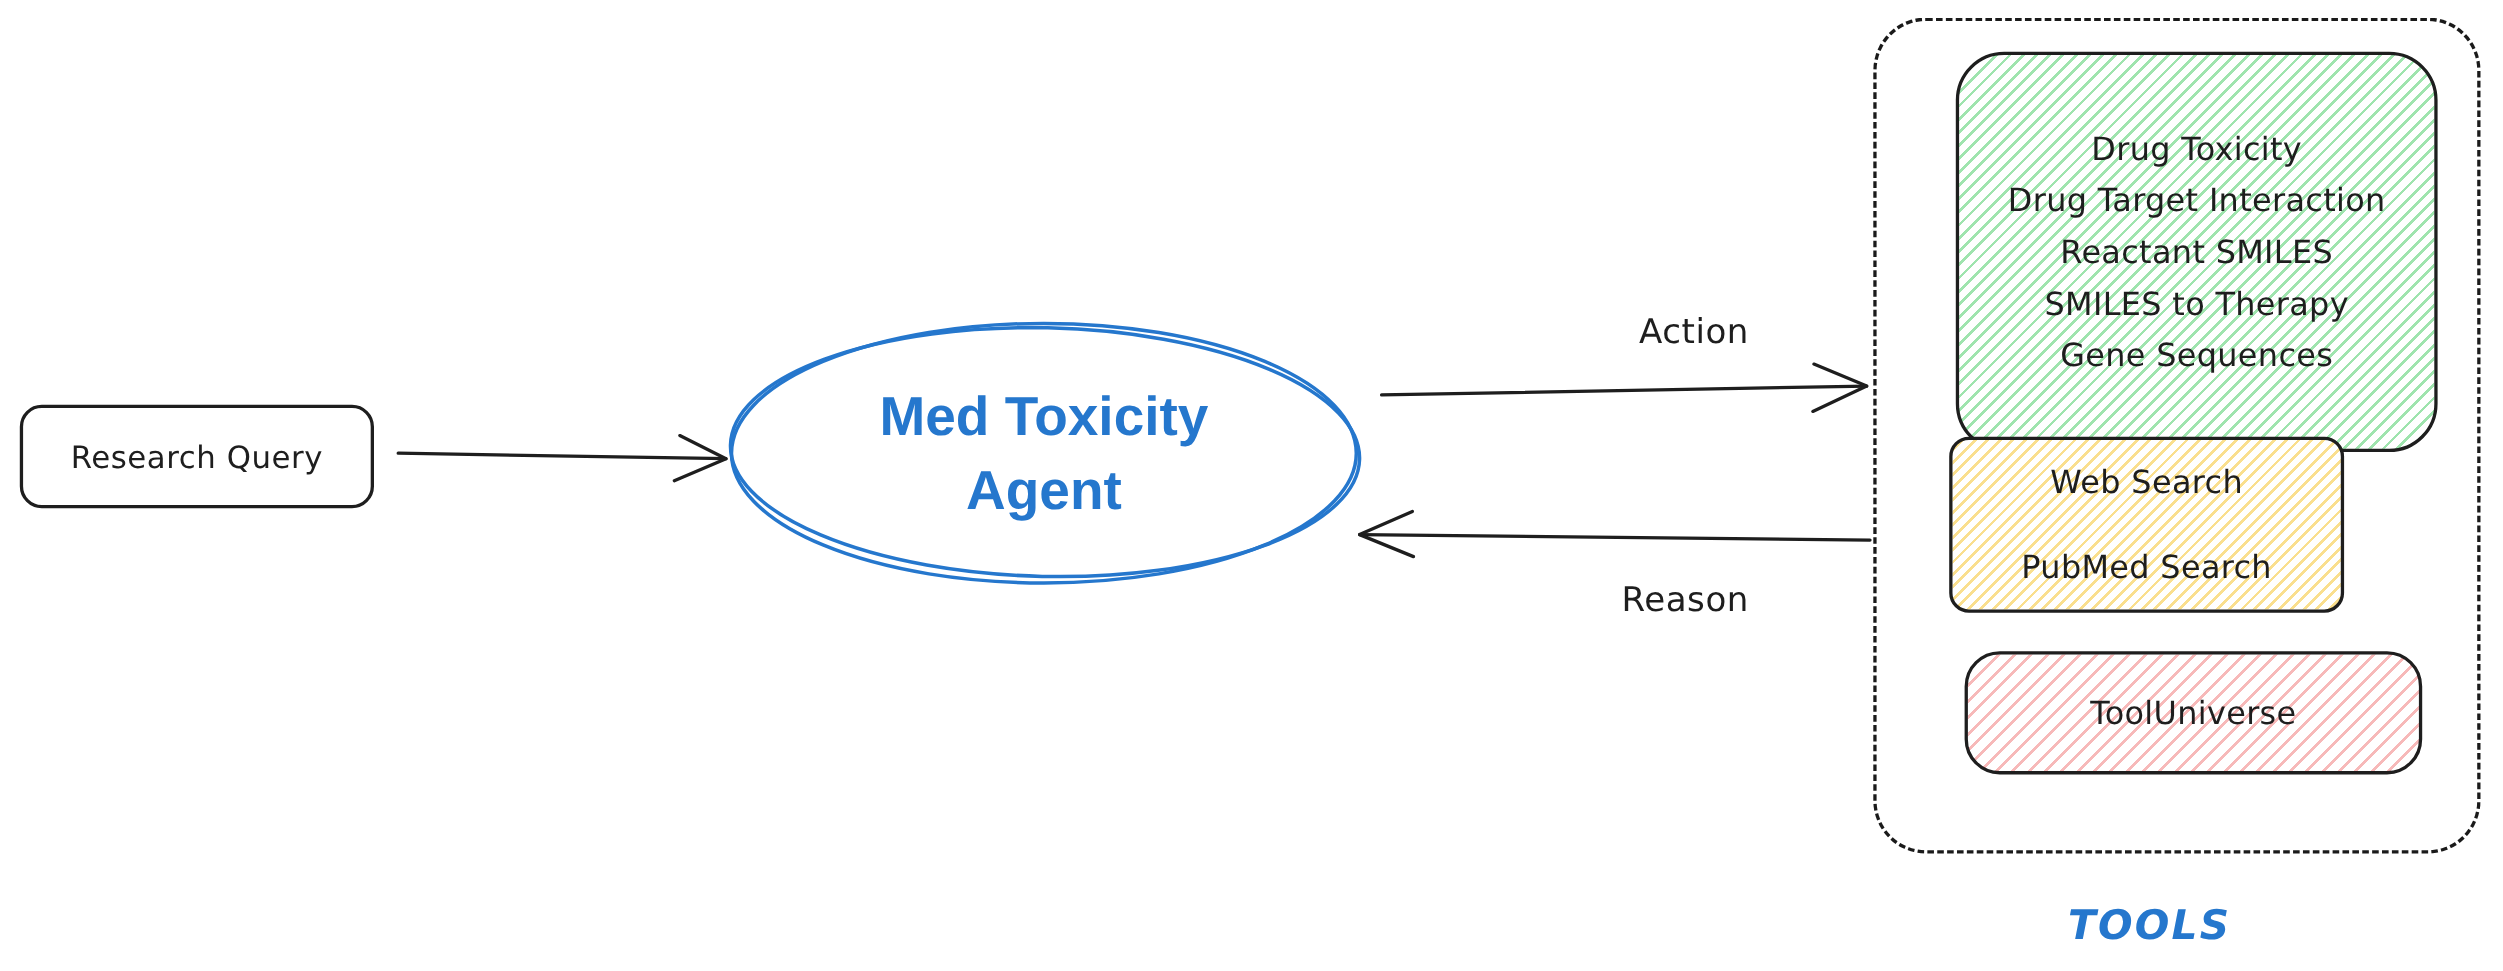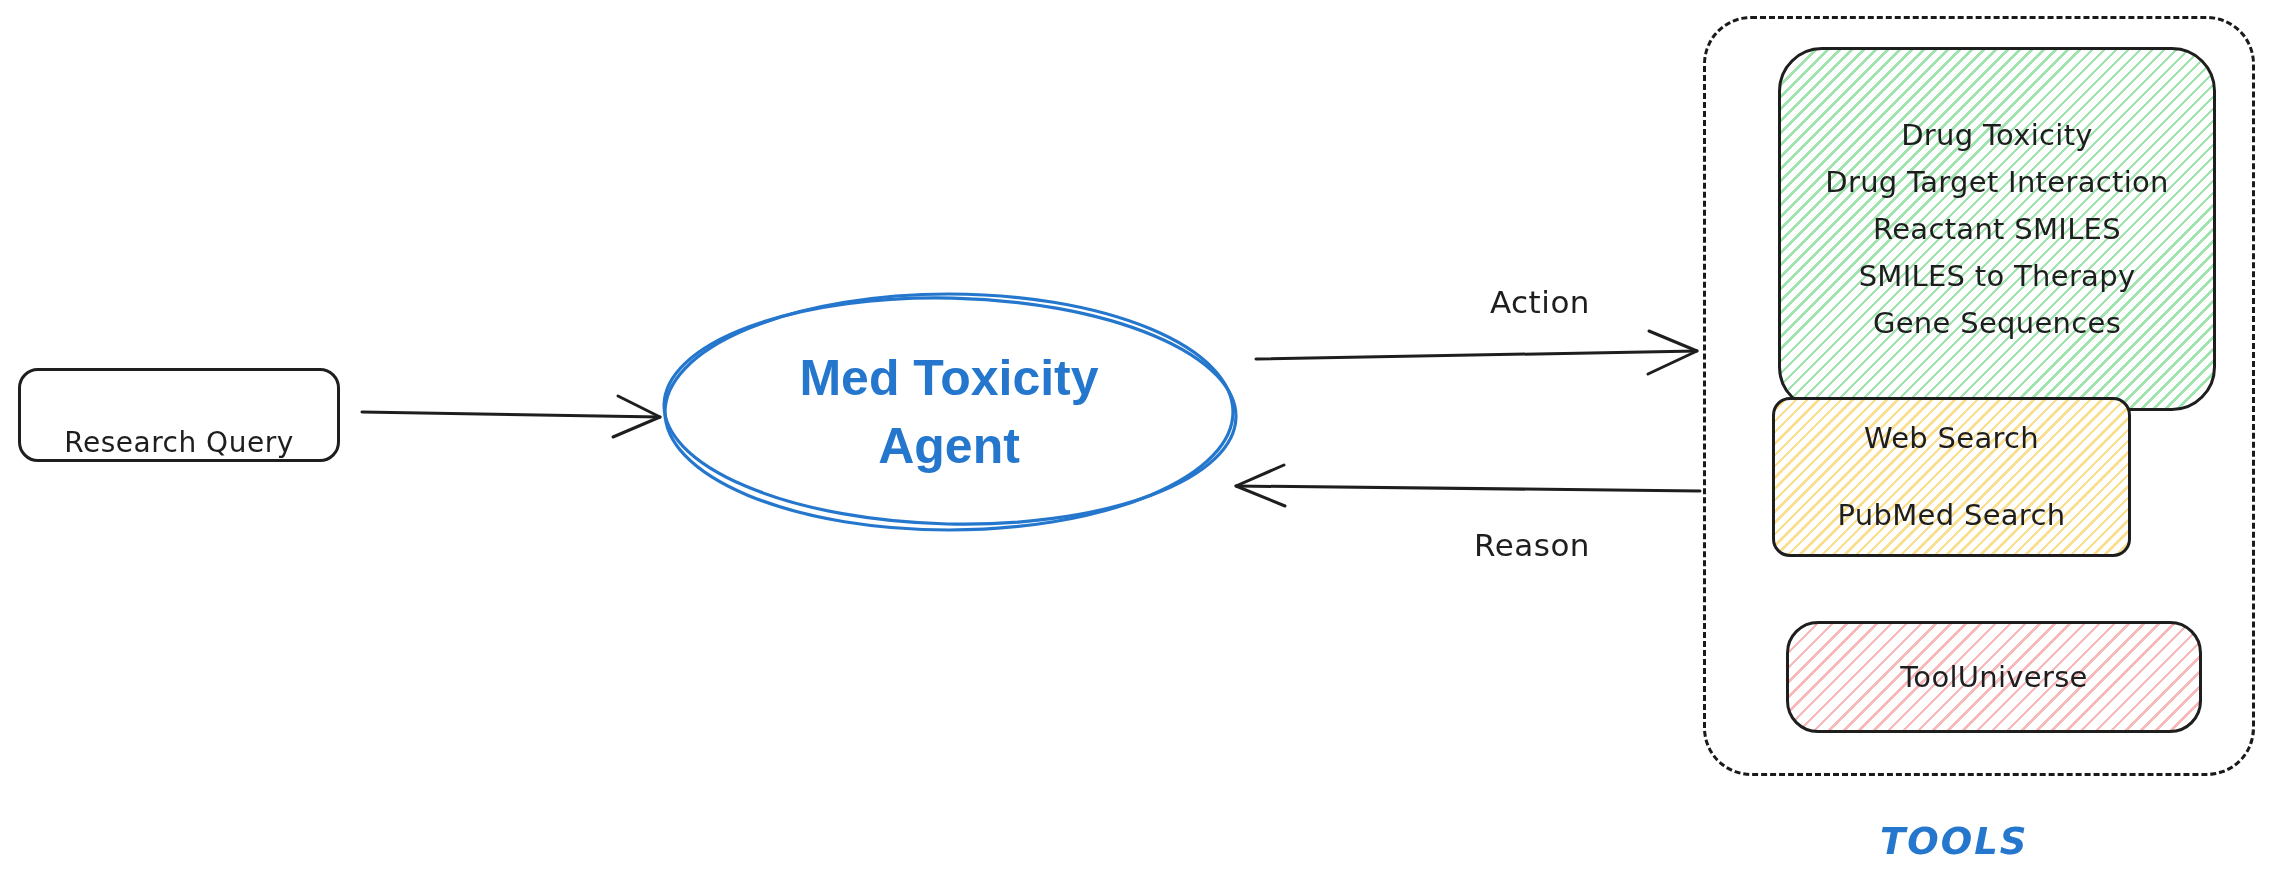--- a/index.html
+++ b/index.html
@@ -19,21 +19,21 @@
   svg.wires path, svg.wires ellipse{fill:none;stroke-linecap:round;stroke-linejoin:round;}
   svg.wires .arrow{stroke:var(--ink);stroke-width:3;}
   svg.wires .ellipse-stroke{stroke:var(--accent-blue);stroke-width:3.2;}
 
   .node{
     position:absolute;display:flex;align-items:center;justify-content:center;
     border:3px solid var(--ink);background:#fff;text-align:center;
   }
   .query-box{
     left:18px;top:368px;width:322px;height:94px;border-radius:20px;
-    font-size:28px;font-weight:500;letter-spacing:.5px;align-items:flex-end;
+    font-size:28px;font-weight:500;letter-spacing:.5px;
   }
   .agent-label{
     position:absolute;left:665px;top:344px;width:568px;height:140px;
     text-align:center;color:var(--accent-blue);
     font-family:"Liberation Sans",sans-serif;font-weight:600;
     font-size:50px;line-height:68px;
   }
   .agent-label span{display:block;}
   .flow-label{
     position:absolute;width:220px;text-align:right;
@@ -56,21 +56,21 @@
     left:1756px;top:47px;width:438px;height:364px;border-radius:44px;
     background:#fff repeating-linear-gradient(135deg,transparent 0px,transparent 6px,var(--green-hatch) 6px,var(--green-hatch) 8.5px);
     margin-left:22px;
   }
   .search-tools{
     left:1772px;top:397px;width:359px;height:160px;border-radius:18px;
     background:#fff repeating-linear-gradient(135deg,transparent 0px,transparent 5.5px,var(--yellow-hatch) 5.5px,var(--yellow-hatch) 8px);
     gap:30px;
   }
   .universe-tools{
-    left:1786px;top:621px;width:416px;height:112px;border-radius:32px;
+    left:1786px;top:592px;width:416px;height:112px;border-radius:32px;
     background:#fff repeating-linear-gradient(135deg,transparent 0px,transparent 8px,var(--pink-hatch) 8px,var(--pink-hatch) 10.5px);
   }
   .tools-caption{
     position:absolute;left:1880px;top:820px;width:260px;text-align:left;
     color:var(--accent-blue);font-size:37px;font-weight:700;font-style:italic;letter-spacing:2px;
   }
 </style>
 </head>
 <body>
 

